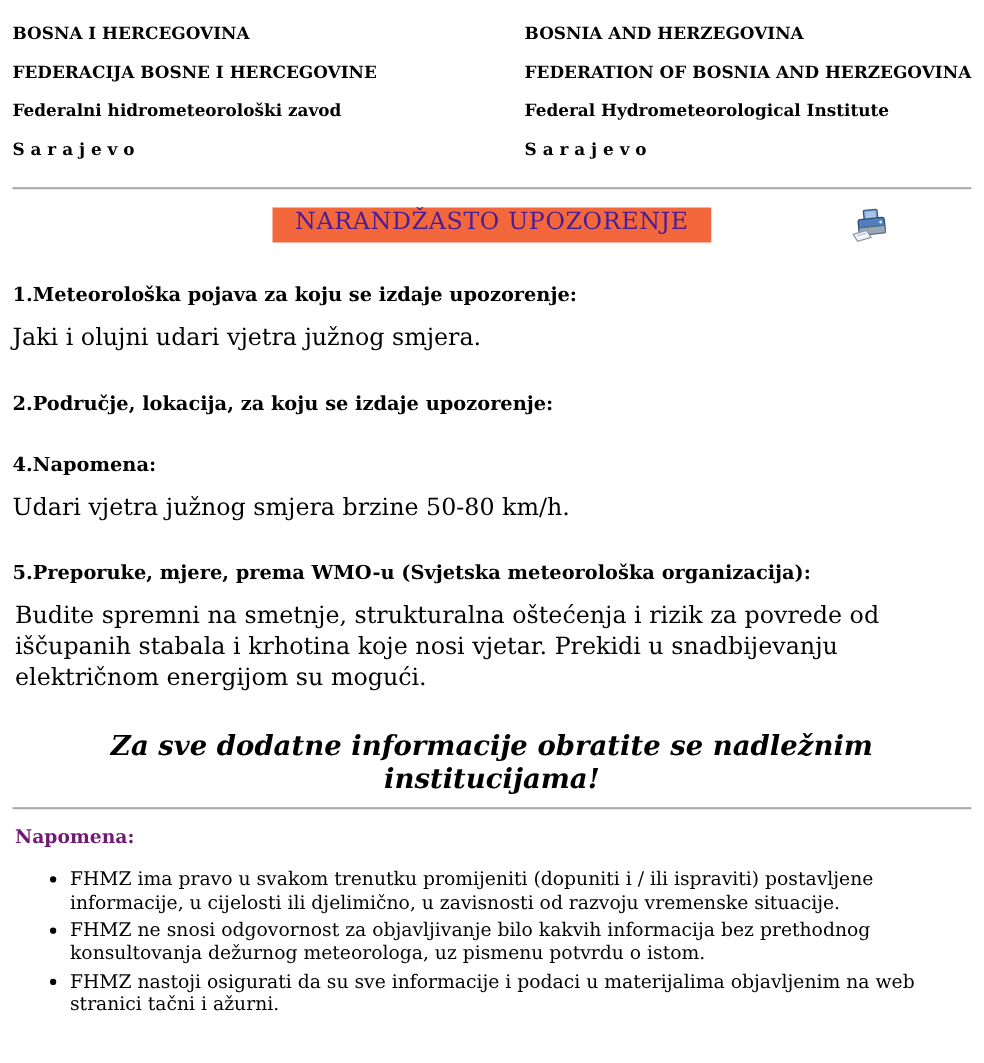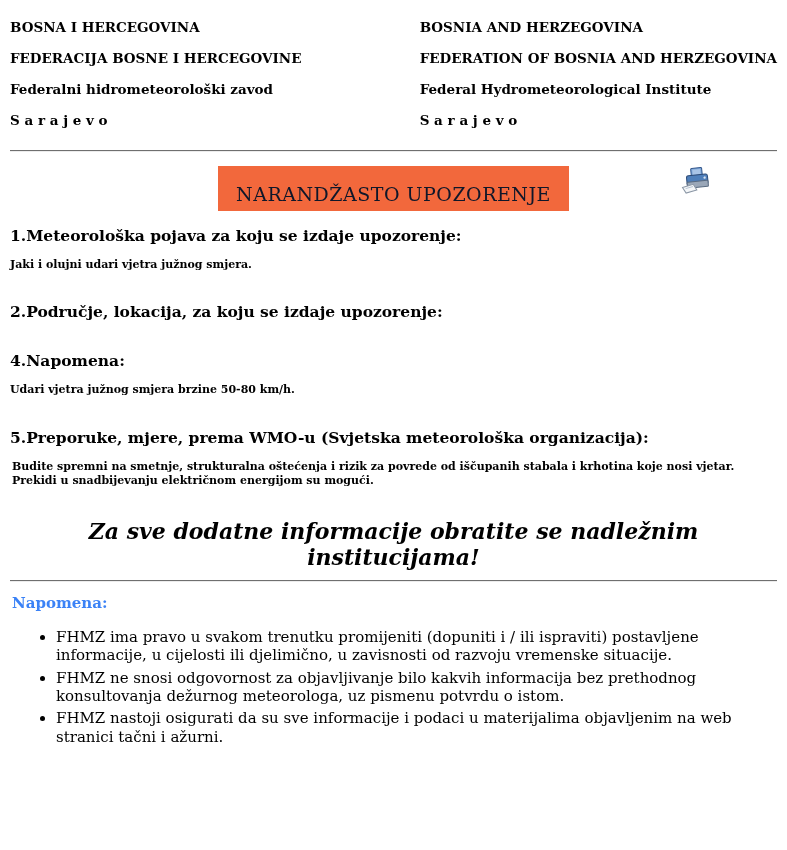--- a/index.html
+++ b/index.html
@@ -23,43 +23,43 @@
     border: none;
     border-top: 1px solid #6f6f6f;
     border-bottom: 1px solid #ececec;
     margin: 6px 0 0 0;
   }
 
   
   .banner-row { position: relative; margin-top: 14px; height: 44px; text-align: center; }
   .warning-banner {
     display: inline-block;
-    padding: 17px 18px 6px 18px;
+    padding: 0 18px 6px 18px;
     font-size: 19px;
     letter-spacing: 0.5px;
-    color: #0f172a;
+    color: #4c1d95;
     background: #F2683C;
   }
   .printer-btn {
     position: absolute;
     right: 64px;
     top: 0px;
     width: 34px;
     height: 32px;
     cursor: pointer;
     background: none;
     border: none;
     padding: 0;
   }
 
   
   .sections { text-align: left; margin-top: 16px; }
   .section { margin-bottom: 30px; }
   .section-heading { font-weight: bold; font-size: 15.5px; margin: 0 0 13px 0; }
-  .section-body { font-size: 11px; margin: 0; line-height: 1.3; font-weight: bold; }
+  .section-body { font-size: 19px; margin: 0; line-height: 1.3; }
   .section.wide .section-body { padding: 0 2px; }
 
   .emphasis-line {
     text-align: center;
     font-weight: bold;
     font-style: italic;
     font-size: 22px;
     margin: 2px 0 10px 0;
   }
 
@@ -132,21 +132,21 @@
       <p class="section-body">Budite spremni na smetnje, strukturalna oštećenja i rizik za povrede od iščupanih stabala i krhotina koje nosi vjetar. Prekidi u snadbijevanju električnom energijom su mogući.</p>
     </div>
 
   </div>
 
   <p class="emphasis-line">Za sve dodatne informacije obratite se nadležnim institucijama!</p>
 
   <hr class="rule">
 
   <div class="notes">
-    <p class="notes-heading" style="color: #3b82f6;">Napomena:</p>
+    <p class="notes-heading" style="color: #701a75;">Napomena:</p>
     <ul class="notes-list">
       <li>FHMZ ima pravo u svakom trenutku promijeniti (dopuniti i / ili ispraviti) postavljene informacije, u cijelosti ili djelimično, u zavisnosti od razvoju vremenske situacije.</li>
       <li>FHMZ ne snosi odgovornost za objavljivanje bilo kakvih informacija bez prethodnog konsultovanja dežurnog meteorologa, uz pismenu potvrdu o istom.</li>
       <li>FHMZ nastoji osigurati da su sve informacije i podaci u materijalima objavljenim na web stranici tačni i ažurni.</li>
 
     </ul>
   </div>
 
 </div>
 

